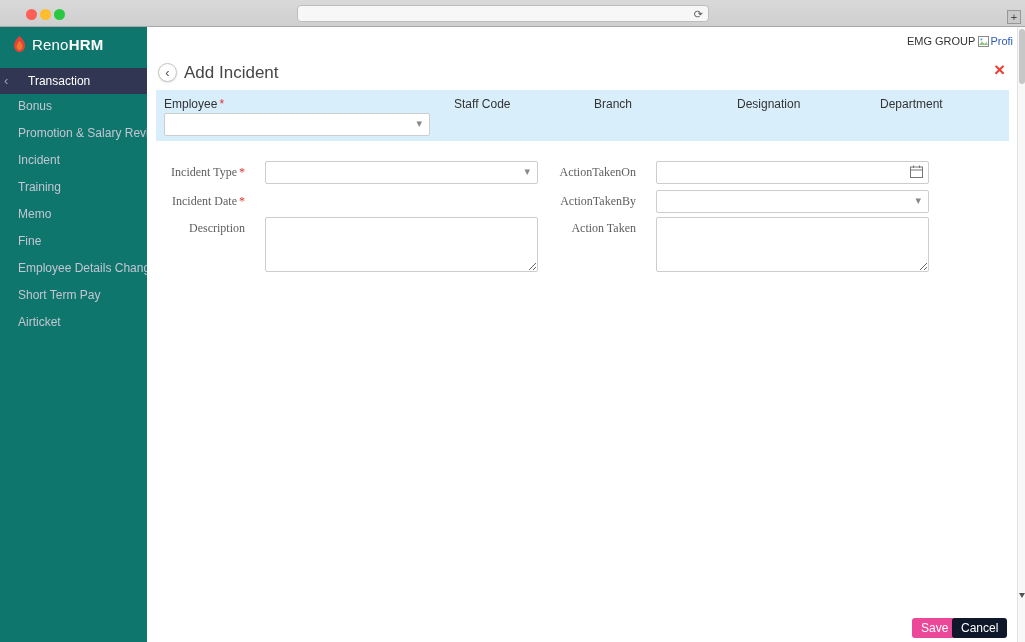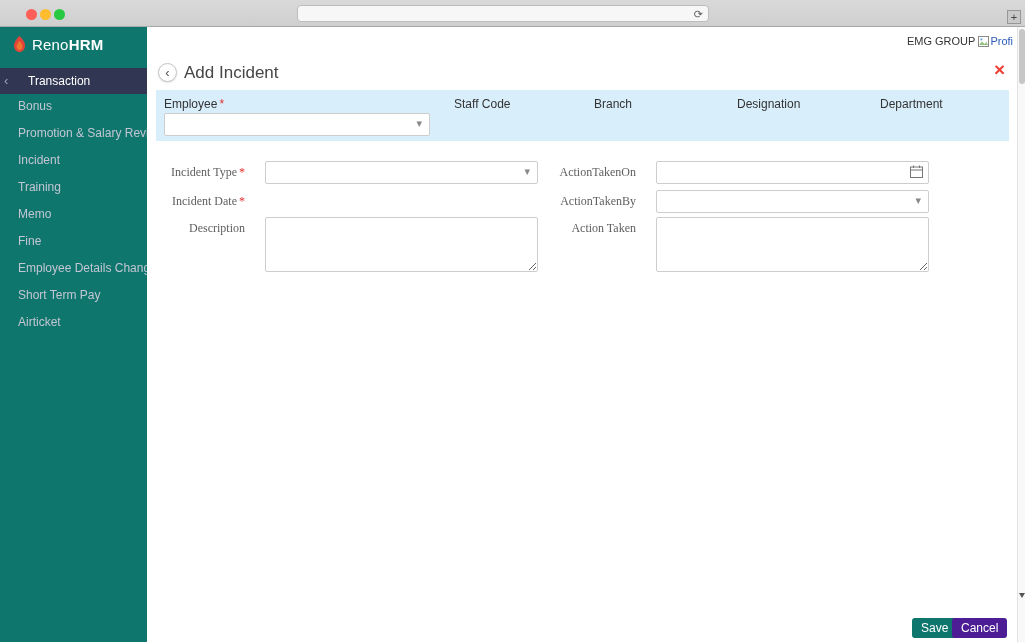--- a/index.html
+++ b/index.html
@@ -75,22 +75,22 @@
 
   textarea.box { position:absolute; width:273px; height:55px; border:1px solid #cdcdcd;
                  border-radius:2px; resize:both; font-family:"Liberation Sans",sans-serif;
                  font-size:12px; padding:4px 6px; color:#444; }
   .ta-left  { left:118px; top:190px; }
   .ta-right { left:509px; top:190px; }
 
   .btn { position:absolute; top:591px; height:20px; border:none; border-radius:3px;
          color:#fff; font-size:12px; padding:0 9px; cursor:pointer;
          font-family:"Liberation Sans",sans-serif; }
-  .btn-save   { left:765px; background:#0f766e; }
-  .btn-cancel { left:805px; background:#4c1d95;text-align:center; }
+  .btn-save   { left:765px; background:#ec4899; }
+  .btn-cancel { left:805px; background:#0f172a;text-align:center; }
 
   
   .scrollbar { position:absolute; left:1017px; top:27px; width:8px; height:615px;
                background:#f8f8f8; border-left:1px solid #e2e2e2; }
   .sb-thumb { position:absolute; left:1px; top:2px; width:6px; height:55px;
               background:#c7c7c7; border-radius:3px; }
   .sb-arrow { position:absolute; left:1px; top:566px; width:0; height:0;
               border-left:3px solid transparent; border-right:3px solid transparent;
               border-top:5px solid #555; }
 </style>

